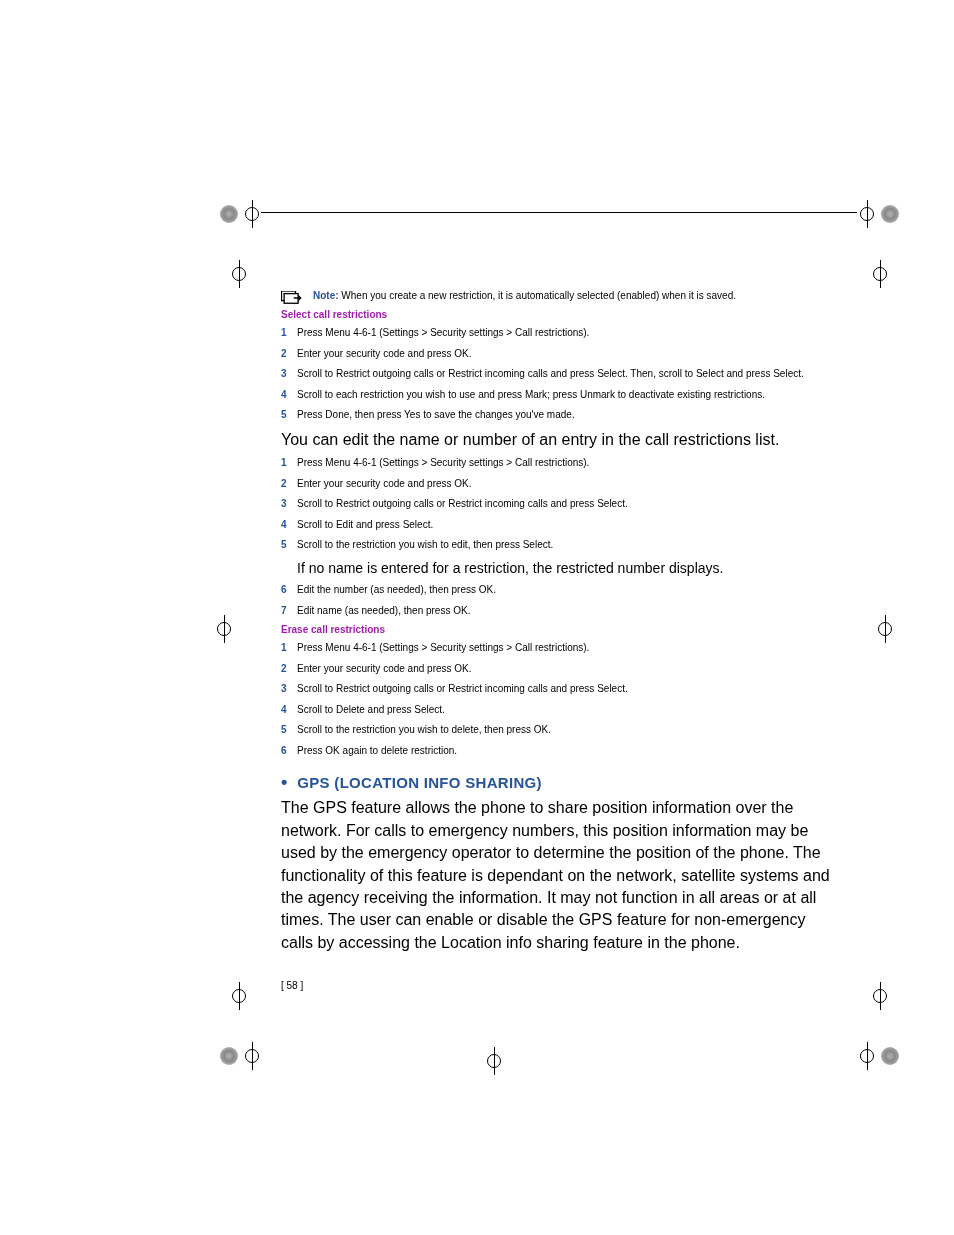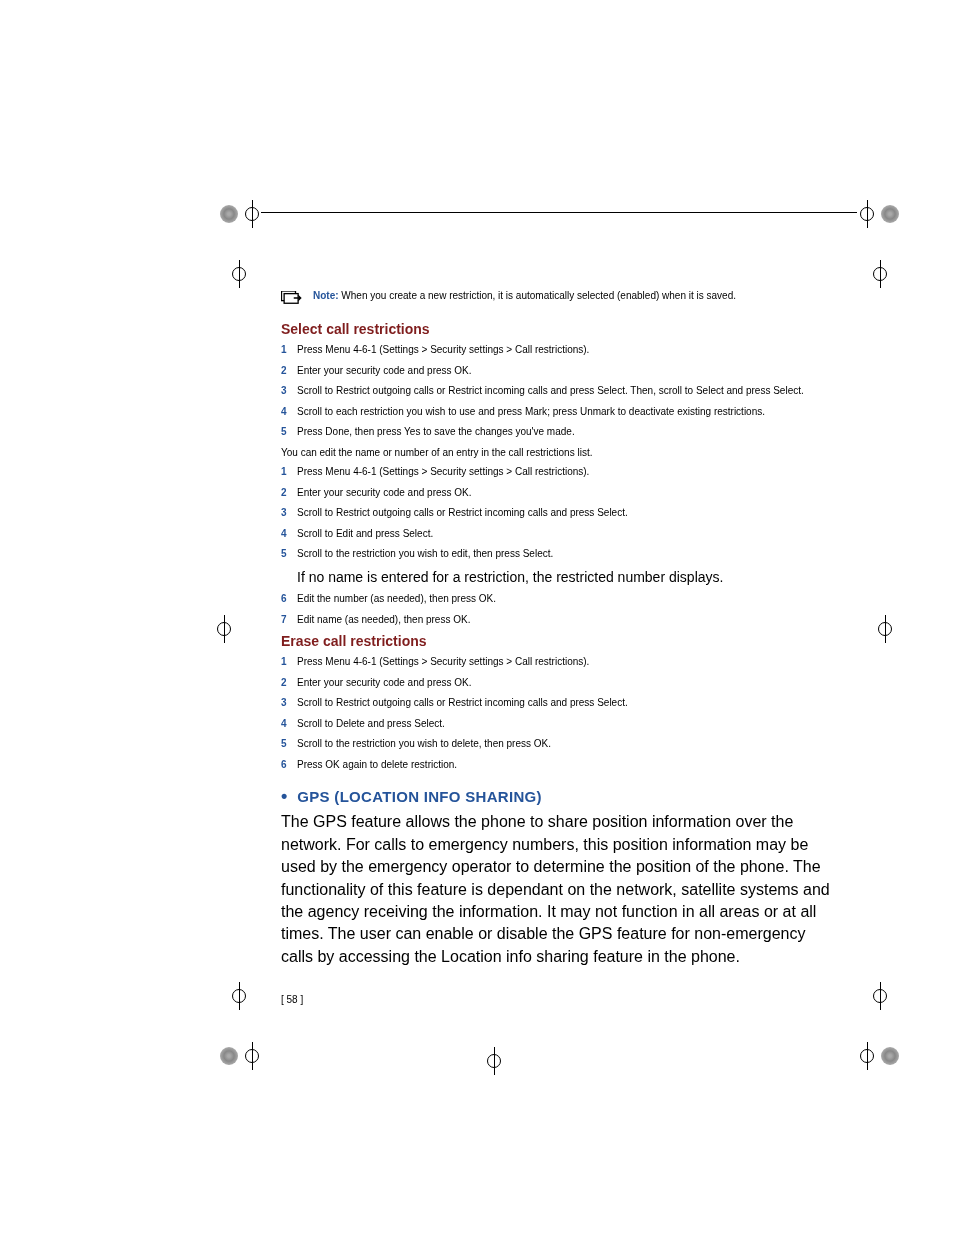--- a/index.html
+++ b/index.html
@@ -14,26 +14,26 @@
     .crop-mb-center { bottom: 160px; left: 480px; }
     .rosette { width: 18px; height: 18px; border-radius: 50%; background: radial-gradient(circle, #aaa 10%, #888 40%, #aaa 70%); display: inline-block; vertical-align: middle; }
     .cross { position: relative; width: 28px; height: 28px; display: inline-block; vertical-align: middle; }
     .cross::before, .cross::after { content: ''; position: absolute; background: #000; }
     .cross::before { width: 100%; height: 1px; top: 50%; left: 0; }
     .cross::after { width: 1px; height: 100%; left: 50%; top: 0; }
     .cross-circle::before { content: ''; position: absolute; width: 12px; height: 12px; border: 0.5px solid #000; border-radius: 50%; top: 50%; left: 50%; transform: translate(-50%,-50%); background: transparent; }
     .page-frame { position: absolute; top: 212px; left: 261px; width: 596px; height: 820px; border-top: 0.5px solid #000; }
     .header-line { font-size: 9px; padding: 6px 0 0 20px; color: #000; }
     .content { padding: 76px 20px 0 20px; }
-    .note-row { display: flex; align-items: flex-start; margin-bottom: 16px; }
+    .note-row { display: flex; align-items: flex-start; margin-bottom: 4px; }
     .note-icon { width: 22px; height: 14px; margin-right: 10px; margin-top: 2px; flex-shrink: 0; }
     .note-text { font-size: 10px; line-height: 1.35; }
     .note-label { font-weight: bold; color: #25549a; }
-    .section-h { color: #7f1d1d; font-size: 14px; font-weight: bold; margin: 4px 0 6px 0; }
-    .intro { font-size: 10px; margin-bottom: 6px; line-height: 1.35; }
+    .section-h { color: #a21caf; font-size: 10px; font-weight: bold; margin: 4px 0 6px 0; }
+    .intro { font-size: 16px; margin-bottom: 6px; line-height: 1.35; }
     .step-list { list-style: none; padding-left: 0; }
     .step-list li { font-size: 10px; line-height: 1.35; margin-bottom: 7px; padding-left: 16px; position: relative; }
     .step-num { color: #25549a; font-weight: bold; position: absolute; left: 0; }
     .sub { font-size: 14px; line-height: 1.35; margin: 4px 0 6px 16px; }
     .gps-row { display: flex; align-items: baseline; margin: 16px 0 6px 0; }
     .bullet { color: #25549a; font-size: 18px; font-weight: bold; margin-right: 10px; line-height: 1; }
     .gps-h { color: #25549a; font-size: 15px; font-weight: bold; letter-spacing: 0.3px; text-align: right; }
     .body-p { font-size: 16px; line-height: 1.4; }
     .page-num { text-align: left; font-size: 10px; margin-top: 26px; color: #000; }
     b { font-weight: normal; }

